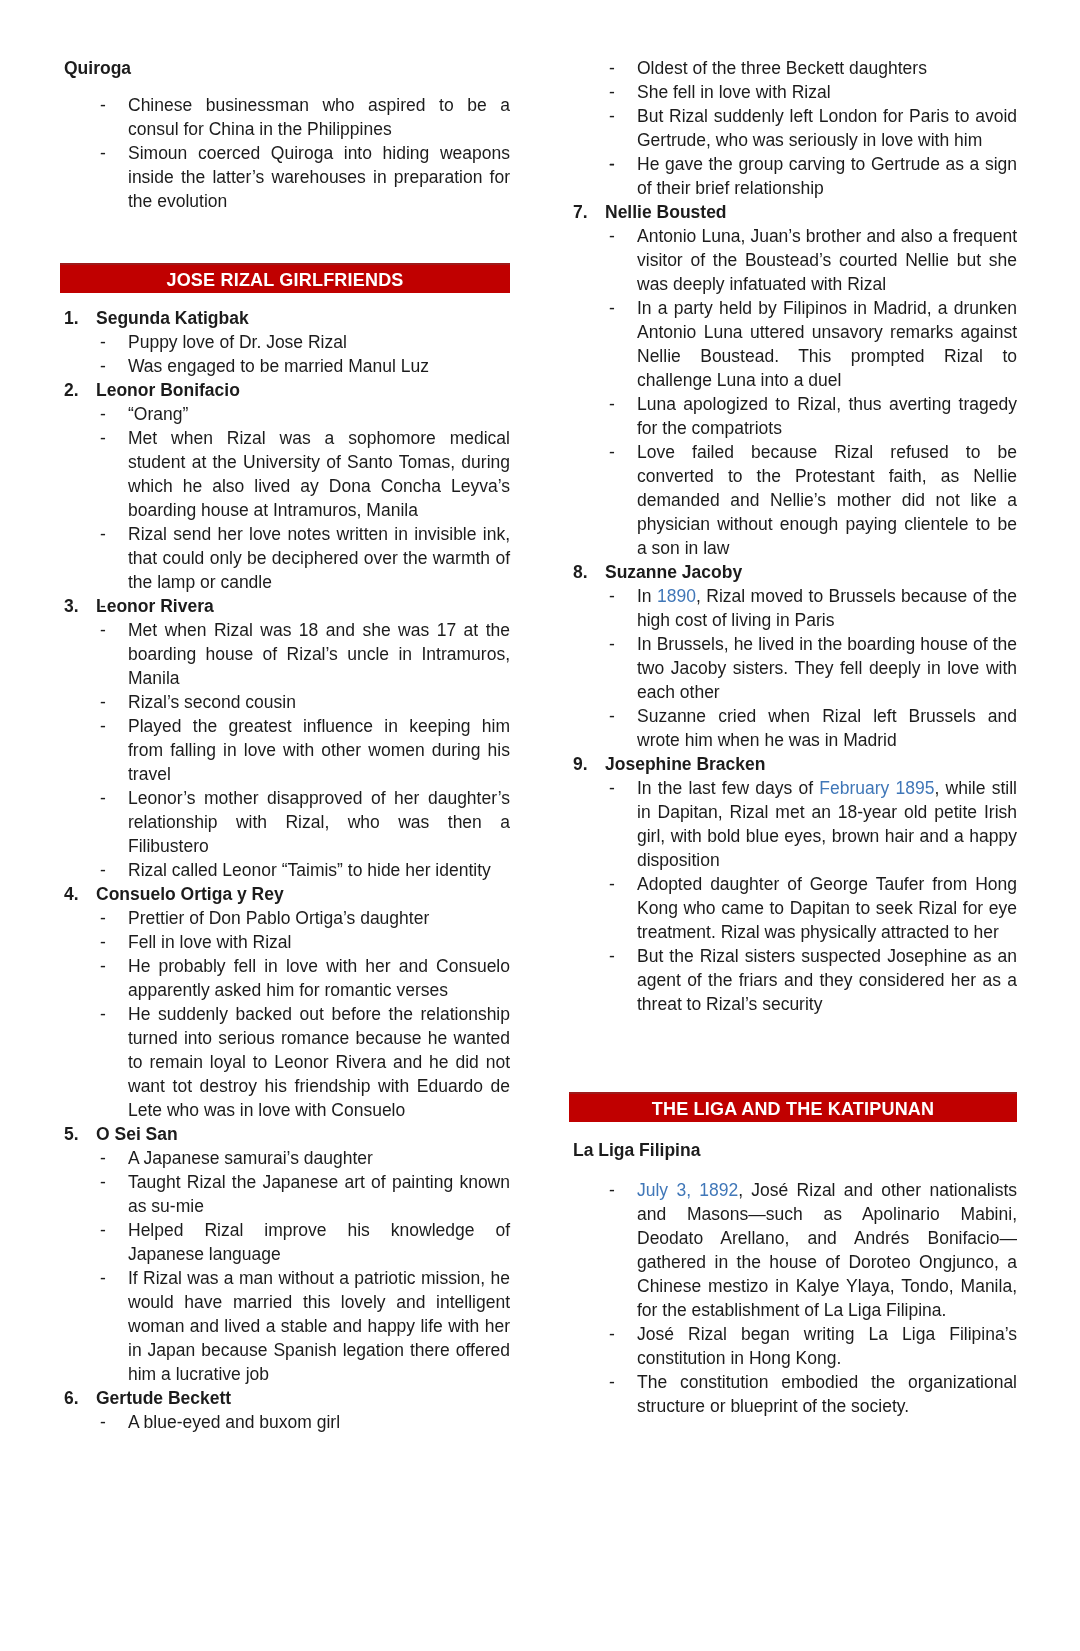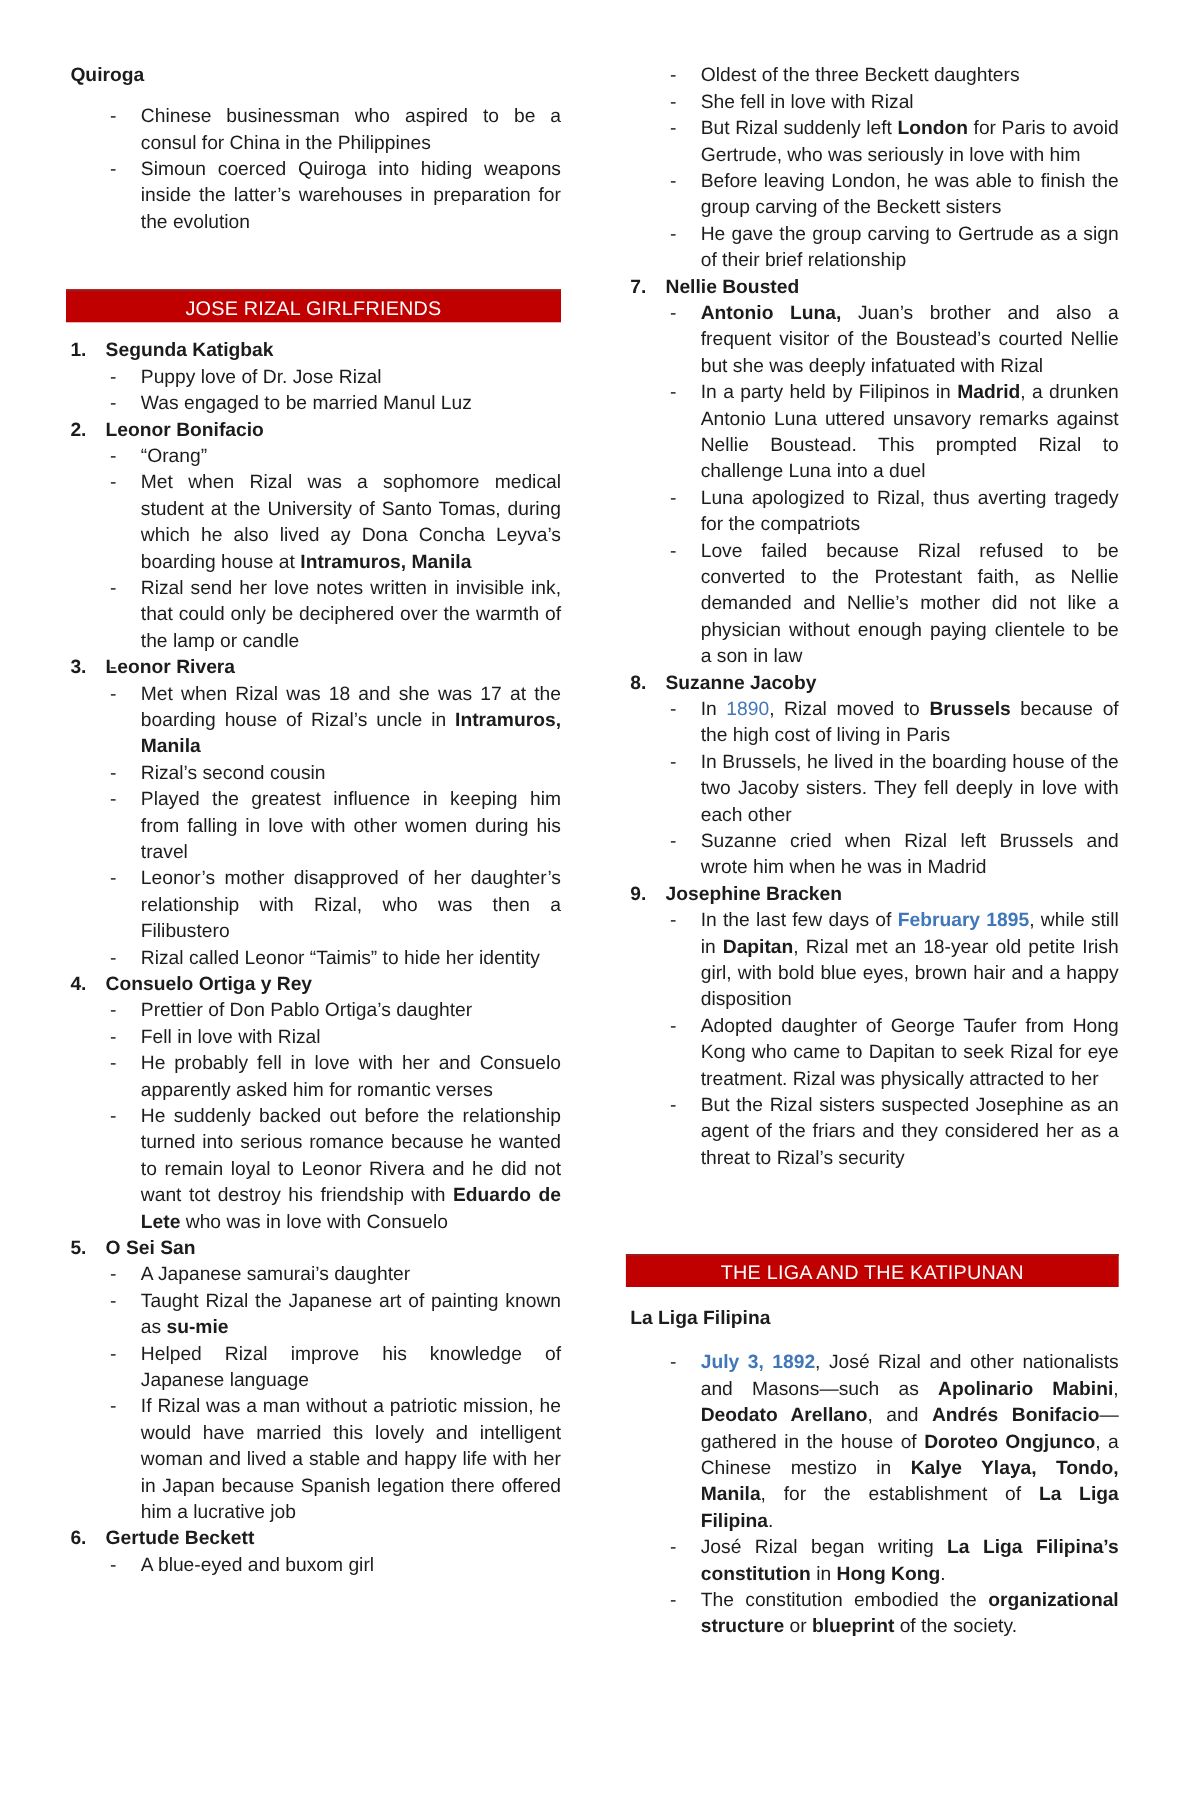--- a/index.html
+++ b/index.html
@@ -26,41 +26,41 @@
   .blk-heading{font-weight:bold;}
   .blk-bullets{margin-top:13px;}
   .blk-bullets.flush{margin-top:0;}
 
   .blk-banner{
     margin-top:50px;
     margin-bottom:13px;
     margin-left:-4px;
     background:var(--red);
     color:#ffffff;
-    font-weight:normal;
+    font-weight:bold;
     font-size:18px;
     text-align:center;
     height:30px;
     line-height:30px;
     letter-spacing:.2px;
     border-top:2px solid #9e1b1b;
     box-sizing:border-box;
   }
   .col-right .blk-banner{margin-top:76px;margin-bottom:16px;}
 
   .blk-subheading{font-weight:bold;margin-top:2px;}
   .blk-subheading + .blk-bullets{margin-top:16px;}
 
   .entry-head{position:relative;padding-left:32px;font-weight:bold;}
   .entry-head .num{position:absolute;left:0;}
 
   .bullet{position:relative;padding-left:64px;text-align:justify;}
   .bullet .dash{position:absolute;left:36px;}
 
-  .b{font-weight:bold;}
+  .b{font-weight:normal;}
   .accent{color:var(--blue);}
 </style>
 </head>
 <body>
 
 <div class="page">
   <div class="col col-left">
       <div class="blk-heading">Quiroga</div>
       <div class="blk-bullets">
         <div class="bullet"><span class="dash">-</span><span>Chinese businessman who aspired to be a consul for China in the Philippines</span></div>
@@ -106,21 +106,21 @@
           <div class="entry-head"><span class="num">6.</span><span class="entry-name">Gertude Beckett</span></div>
           <div class="bullet"><span class="dash">-</span><span>A blue-eyed and buxom girl</span></div>
         </div>
       </div>
     </div>
   <div class="col col-right">
       <div class="blk-bullets flush">
         <div class="bullet"><span class="dash">-</span><span>Oldest of the three Beckett daughters</span></div>
         <div class="bullet"><span class="dash">-</span><span>She fell in love with Rizal</span></div>
         <div class="bullet"><span class="dash">-</span><span>But Rizal suddenly left </span><span class="b ">London</span><span> for Paris to avoid Gertrude, who was seriously in love with him</span></div>
-        <div class="bullet"><span class="dash">-</span><span>Before leaving London, he was able to finish the group carving of the Beckett sisters</span></div>
+        <div class="bullet"><span class="dash">-</span></div>
         <div class="bullet"><span class="dash">-</span><span>He gave the group carving to Gertrude as a sign of their brief relationship</span></div>
       </div>
       <div class="blk-entries">
         <div class="entry">
           <div class="entry-head"><span class="num">7.</span><span class="entry-name">Nellie Bousted</span></div>
           <div class="bullet"><span class="dash">-</span><span class="b ">Antonio Luna,</span><span> Juan’s brother and also a frequent visitor of the Boustead’s courted Nellie but she was deeply infatuated with Rizal</span></div>
           <div class="bullet"><span class="dash">-</span><span>In a party held by Filipinos in </span><span class="b ">Madrid</span><span>, a drunken Antonio Luna uttered unsavory remarks against Nellie Boustead. This prompted Rizal to challenge Luna into a duel</span></div>
           <div class="bullet"><span class="dash">-</span><span>Luna apologized to Rizal, thus averting tragedy for the compatriots</span></div>
           <div class="bullet"><span class="dash">-</span><span>Love failed because Rizal refused to be converted to the Protestant faith, as Nellie demanded and Nellie’s mother did not like a physician without enough paying clientele to be a son in law</span></div>
         </div>

